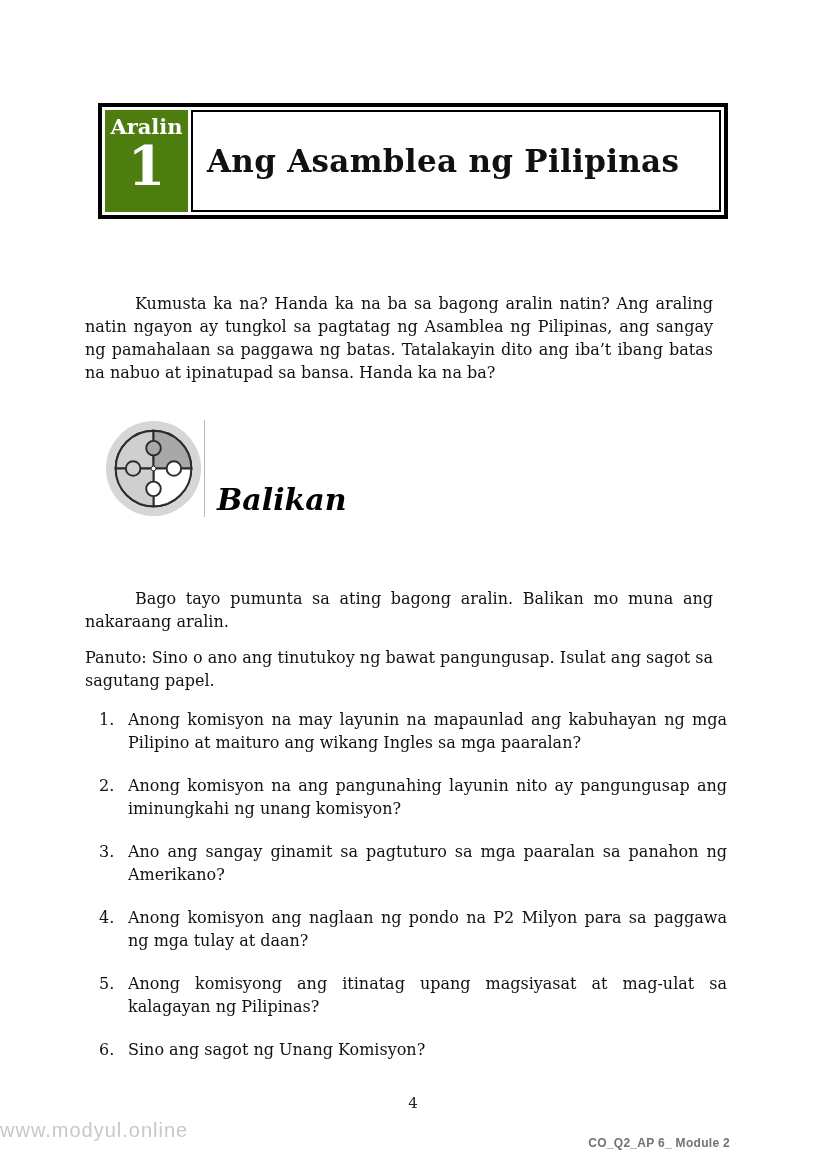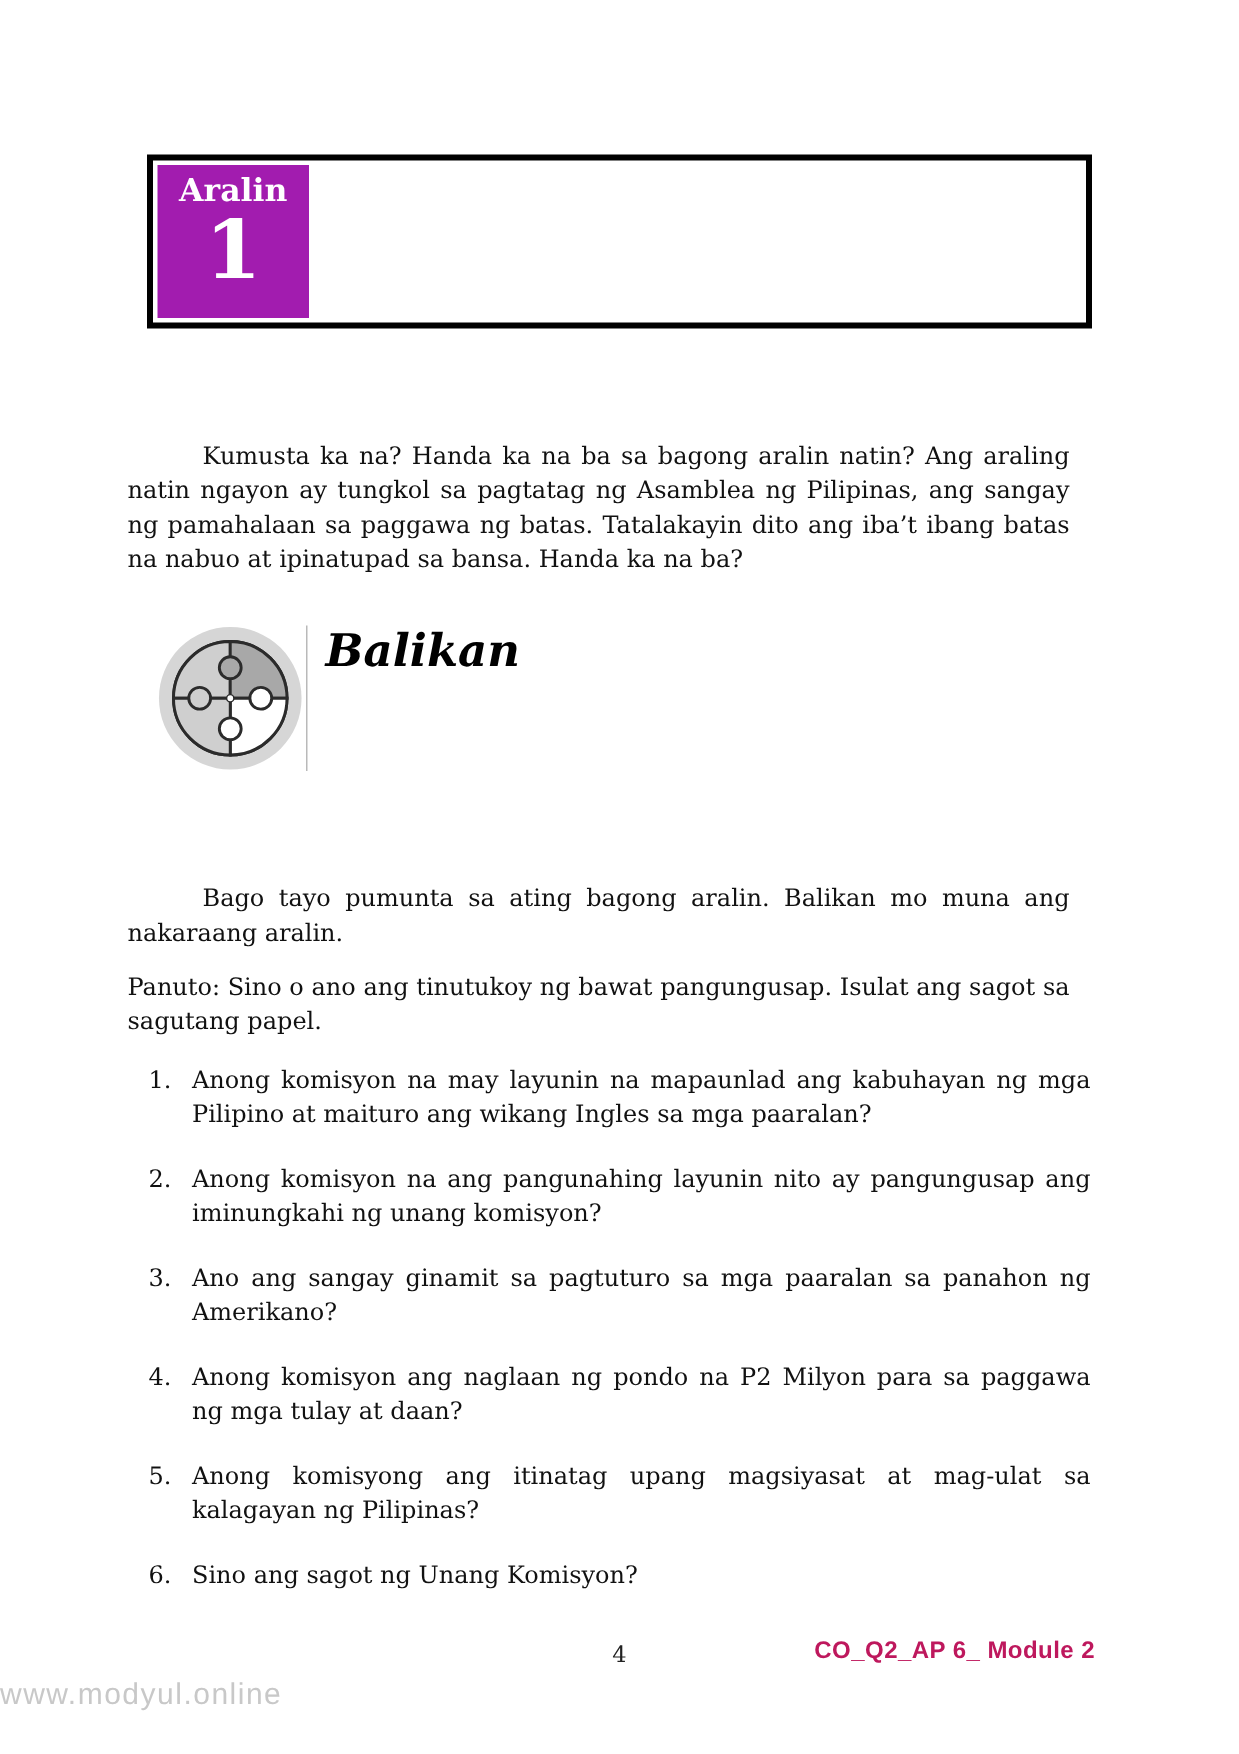--- a/index.html
+++ b/index.html
@@ -16,22 +16,22 @@
   
   .lesson-header {
     position:absolute; top:103px; left:98px;
     width:630px; height:116px;
     border:4px solid #000;
     background:#fff;
     padding:3px;
     display:flex;
   }
   .lesson-cell {
-    width:101px; height:100%;
-    background:#a21caf; color:#fff;
+    width:83px; height:100%;
+    background:#4d7c0f; color:#fff;
     display:flex; flex-direction:column; align-items:center;
     padding-top:5px;
   }
   .lesson-label { font-weight:bold; font-size:21px; line-height:1.1; }
   .lesson-number { font-weight:bold; font-size:54px; line-height:1.05; }
   .title-cell {
     flex:1; margin-left:3px;
     border:2px solid #000;
     display:flex; align-items:center;
     padding-left:14px;
@@ -46,21 +46,21 @@
     margin-top:22px;
   }
   .indent { text-indent:50px; }
   .p-intro { top:270px; }
   .p-review-intro { top:565px; }
   .p-instructions { top:624px; }
 
   
   .review-header {
     position:absolute; top:417px; left:99px;
-    display:flex; align-items:flex-start; height:100px;
+    display:flex; align-items:flex-end; height:100px;
   }
   .puzzle-icon-wrap { width:97px; height:97px; margin-left:6px; }
   .divider { width:1px; height:97px; background:#b9b9b9; margin-left:2px; }
   .review-title {
     font-weight:bold; font-style:italic;
     font-size:30px; margin-left:12px; color:#000;
   }
 
   
   .questions {
@@ -71,41 +71,44 @@
   .questions li { display:flex; margin-bottom:20px; }
   .qnum { flex:none; width:29px; }
   .qtext { flex:1; text-align:justify; }
 
   
   .page-number {
     position:absolute; top:1094px; left:0; width:826px;
     text-align:center; font-size:15px; color:#222;
   }
   .module-code {
-    position:absolute; top:1092px; right:96px;
+    position:absolute; top:1136px; right:96px;
     font-family:"Liberation Sans", sans-serif;
-    font-weight:bold; font-size:16px; color:#be185d;
+    font-weight:bold; font-size:12px; color:#737373;
     letter-spacing:0.3px;
   }
   .watermark {
     position:absolute; top:1119px; left:0; width:826px;
     text-align:left;
     font-family:"Liberation Sans", sans-serif;
     font-size:20px; color:#c8c8c8; letter-spacing:1px;
   }
 </style>
 </head>
 <body>
 
 <div class="page">
 
   <div class="lesson-header">
     <div class="lesson-cell">
       <div class="lesson-label">Aralin</div>
       <div class="lesson-number">1</div>
+    </div>
+    <div class="title-cell">
+      <div class="lesson-title">Ang Asamblea ng Pilipinas</div>
     </div>
   </div>
 
   <p class="bodytext indent p-intro">Kumusta ka na? Handa ka na ba sa bagong aralin natin? Ang araling natin ngayon ay tungkol sa pagtatag ng Asamblea ng Pilipinas, ang sangay ng pamahalaan sa paggawa ng batas. Tatalakayin dito ang iba’t ibang batas na nabuo at ipinatupad sa bansa. Handa ka na ba?</p>
 
   <div class="review-header">
     <div class="puzzle-icon-wrap">
       <svg viewBox="0 0 100 100" width="97" height="97" aria-hidden="true">
         <circle cx="50" cy="50" r="49" fill="#d6d6d6"></circle>
         <circle cx="50" cy="50" r="39" fill="#ffffff" stroke="#2b2b2b" stroke-width="2"></circle>

